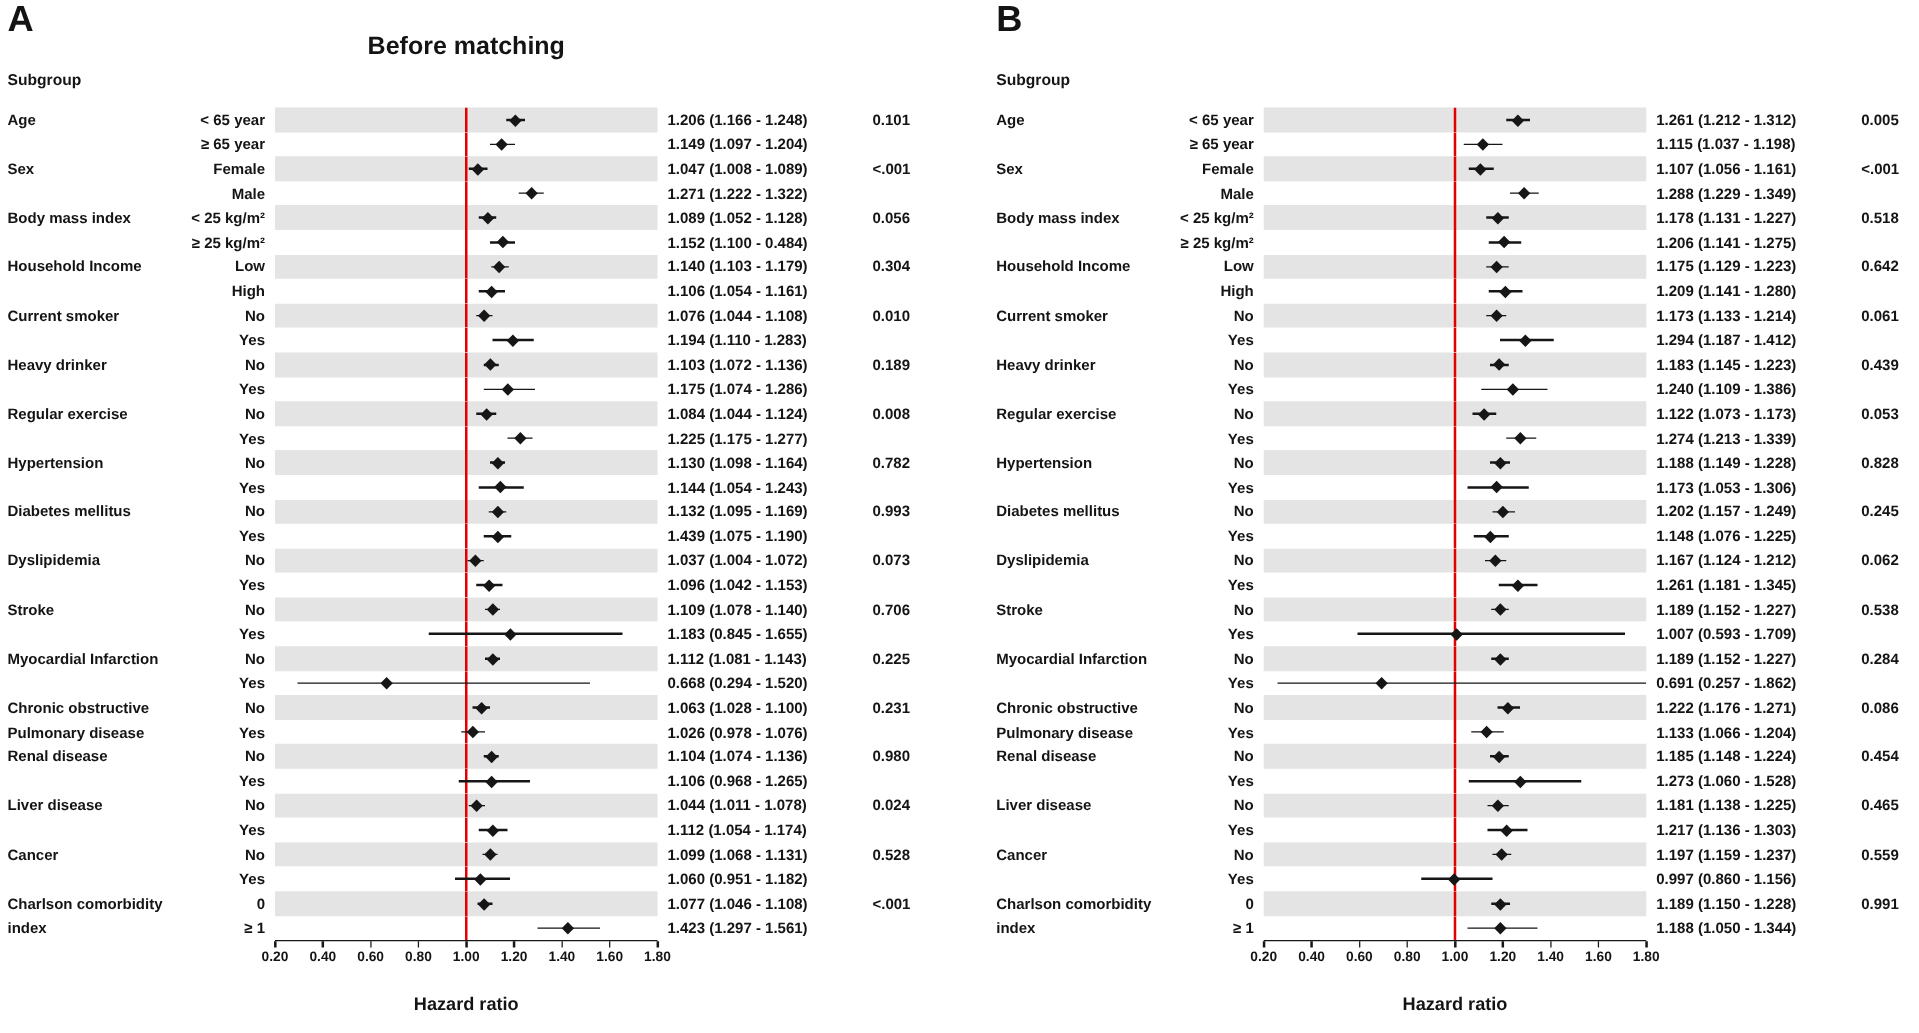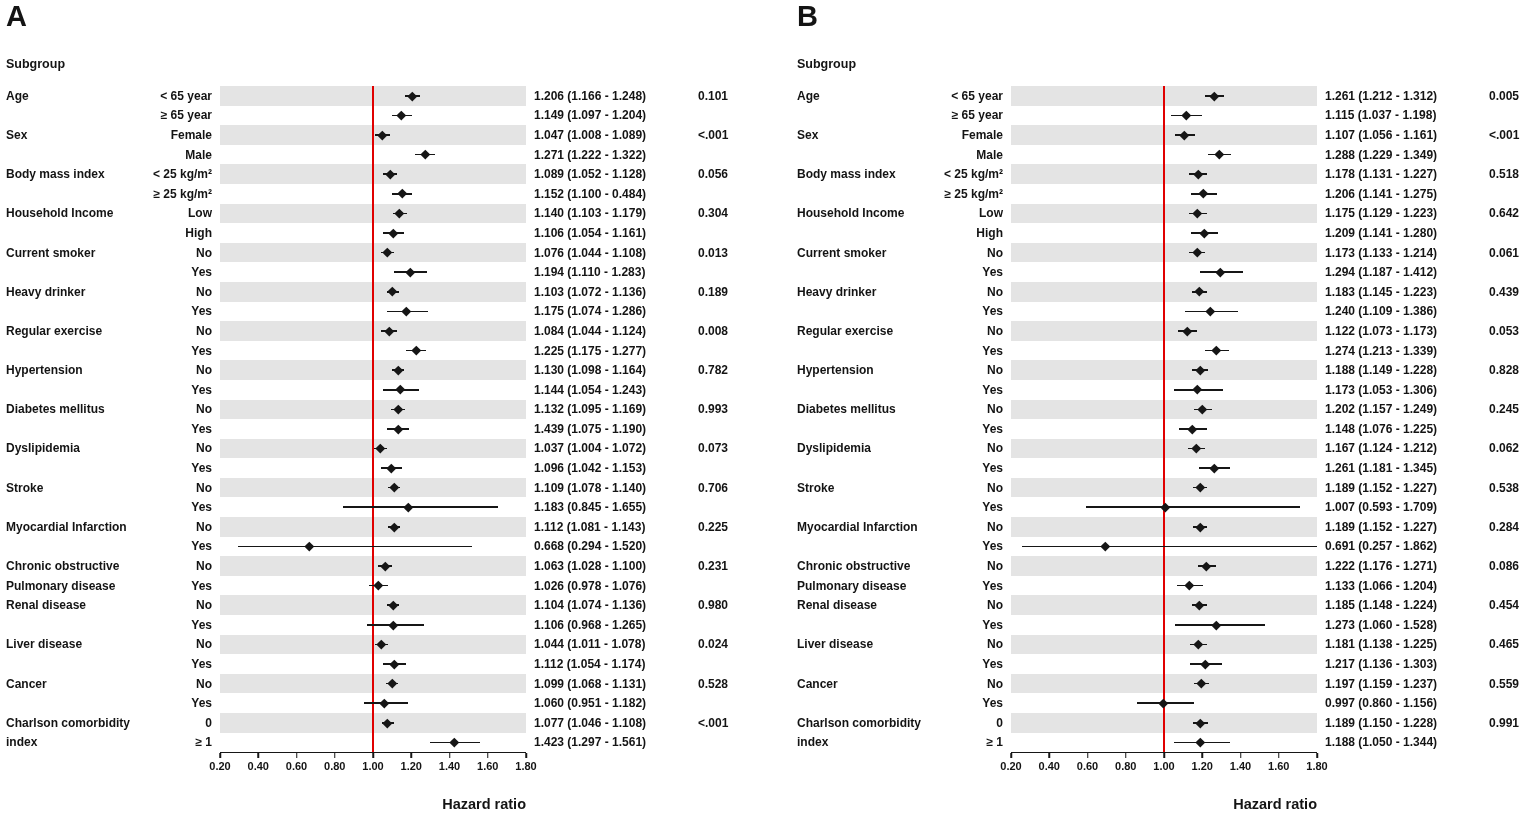--- a/index.html
+++ b/index.html
@@ -45,30 +45,31 @@
   .c-p   { white-space:nowrap; }
 
   .axis {
     position:relative; margin-left:var(--plot-left); width:var(--plot-w);
     border-top:1.6px solid #161616; height:24px;
   }
   .tick    { position:absolute; top:0; width:1.5px; height:5px; background:#161616;
              transform:translateX(-50%); }
   .ticklab { position:absolute; top:7px; transform:translateX(-50%);
              font-size:11px; white-space:nowrap; }
-  .xlabel  { margin-left:var(--plot-left); width:var(--plot-w); text-align:right;
+  .xlabel  { margin-left:var(--plot-left); width:var(--plot-w); text-align:center;
              font-size:14.5px; margin-top:20px; }
 </style>
 </head>
 <body style="--ref: #e00000; --band: #e4e4e4;">
 
 <div class="figure">
 
   <section class="panel">
     <div class="letter">A</div>
+    <div class="title">Before matching</div>
     <div class="subhdr">Subgroup</div>
     <div class="rows">
         <div class="row shaded">
           <div class="c-group">Age</div>
           <div class="c-level">&lt; 65 year</div>
           <div class="c-plot">
             <div class="ci" style="left:60.37499999999999%;width:5.125000000000007%"></div>
             <div class="dia" style="left:62.87499999999999%"></div>
           </div>
           <div class="c-est">1.206 (1.166 - 1.248)</div>
@@ -145,21 +146,21 @@
           <div class="c-p"></div>
         </div>
         <div class="row shaded">
           <div class="c-group">Current smoker</div>
           <div class="c-level">No</div>
           <div class="c-plot">
             <div class="ci" style="left:52.75%;width:4%"></div>
             <div class="dia" style="left:54.75%"></div>
           </div>
           <div class="c-est">1.076 (1.044 - 1.108)</div>
-          <div class="c-p">0.013</div>
+          <div class="c-p">0.010</div>
         </div>
         <div class="row">
           <div class="c-group"></div>
           <div class="c-level">Yes</div>
           <div class="c-plot">
             <div class="ci" style="left:56.87500000000001%;width:10.812499999999979%"></div>
             <div class="dia" style="left:62.125%"></div>
           </div>
           <div class="c-est">1.194 (1.110 - 1.283)</div>
           <div class="c-p"></div>

